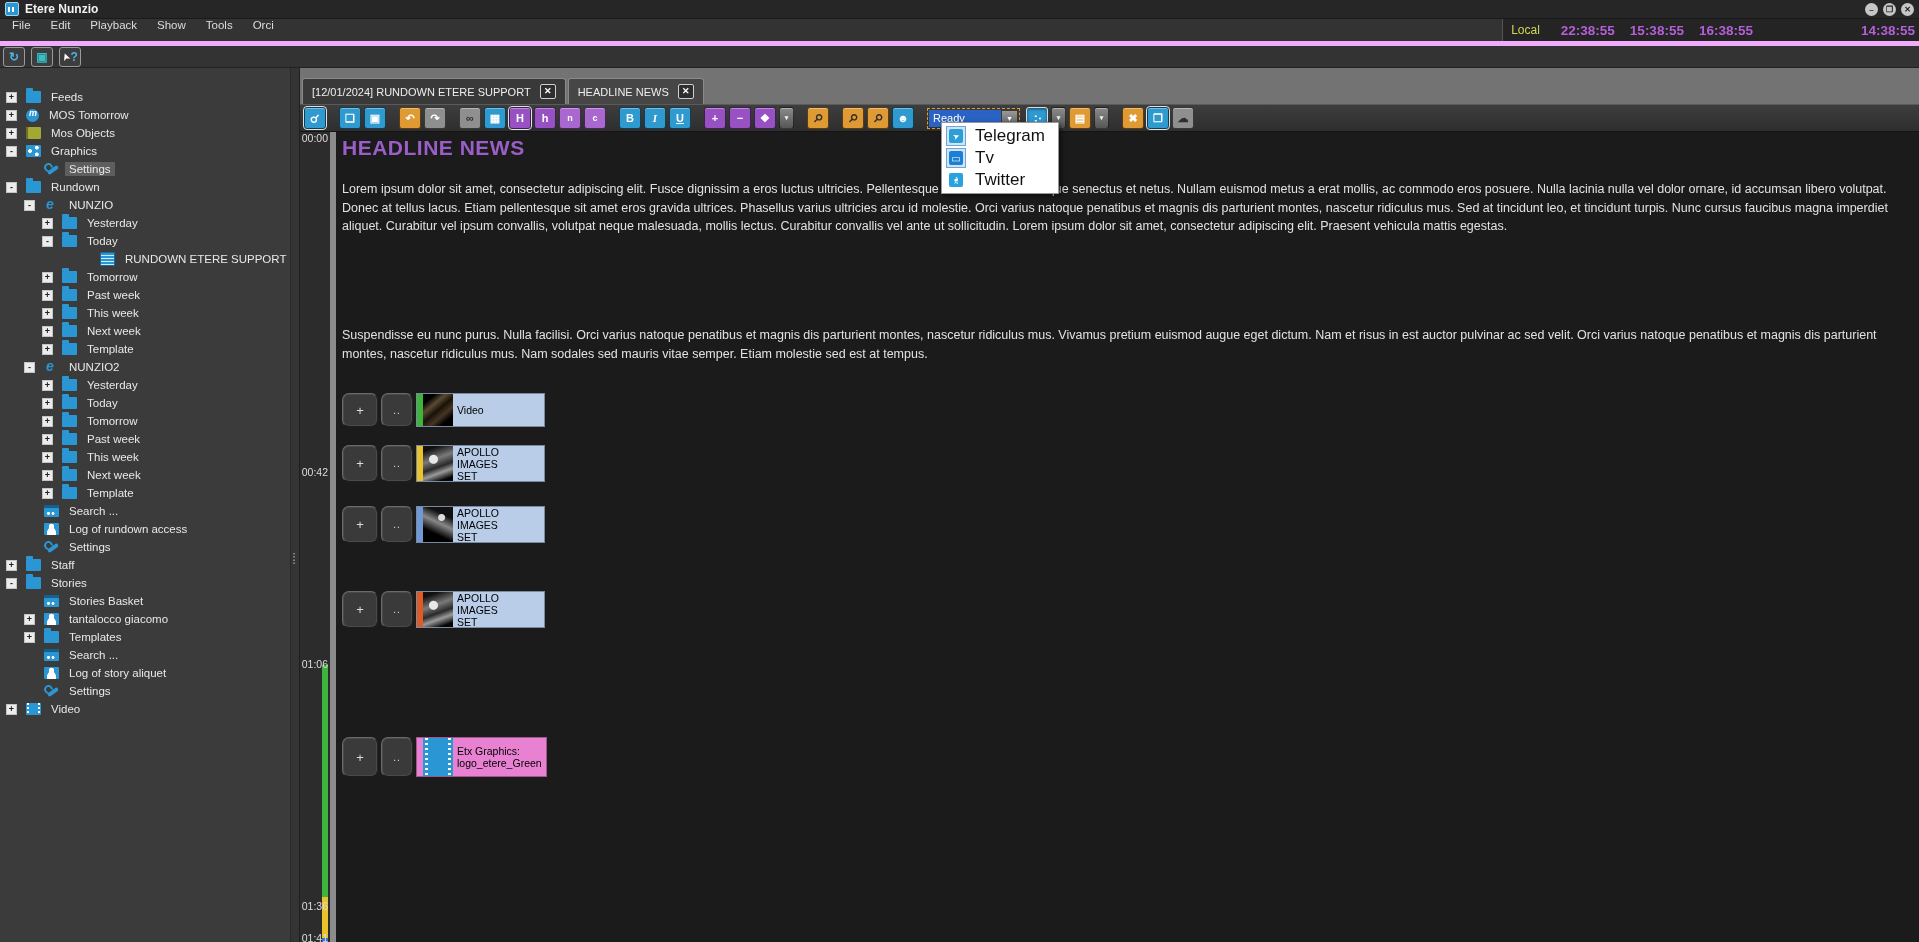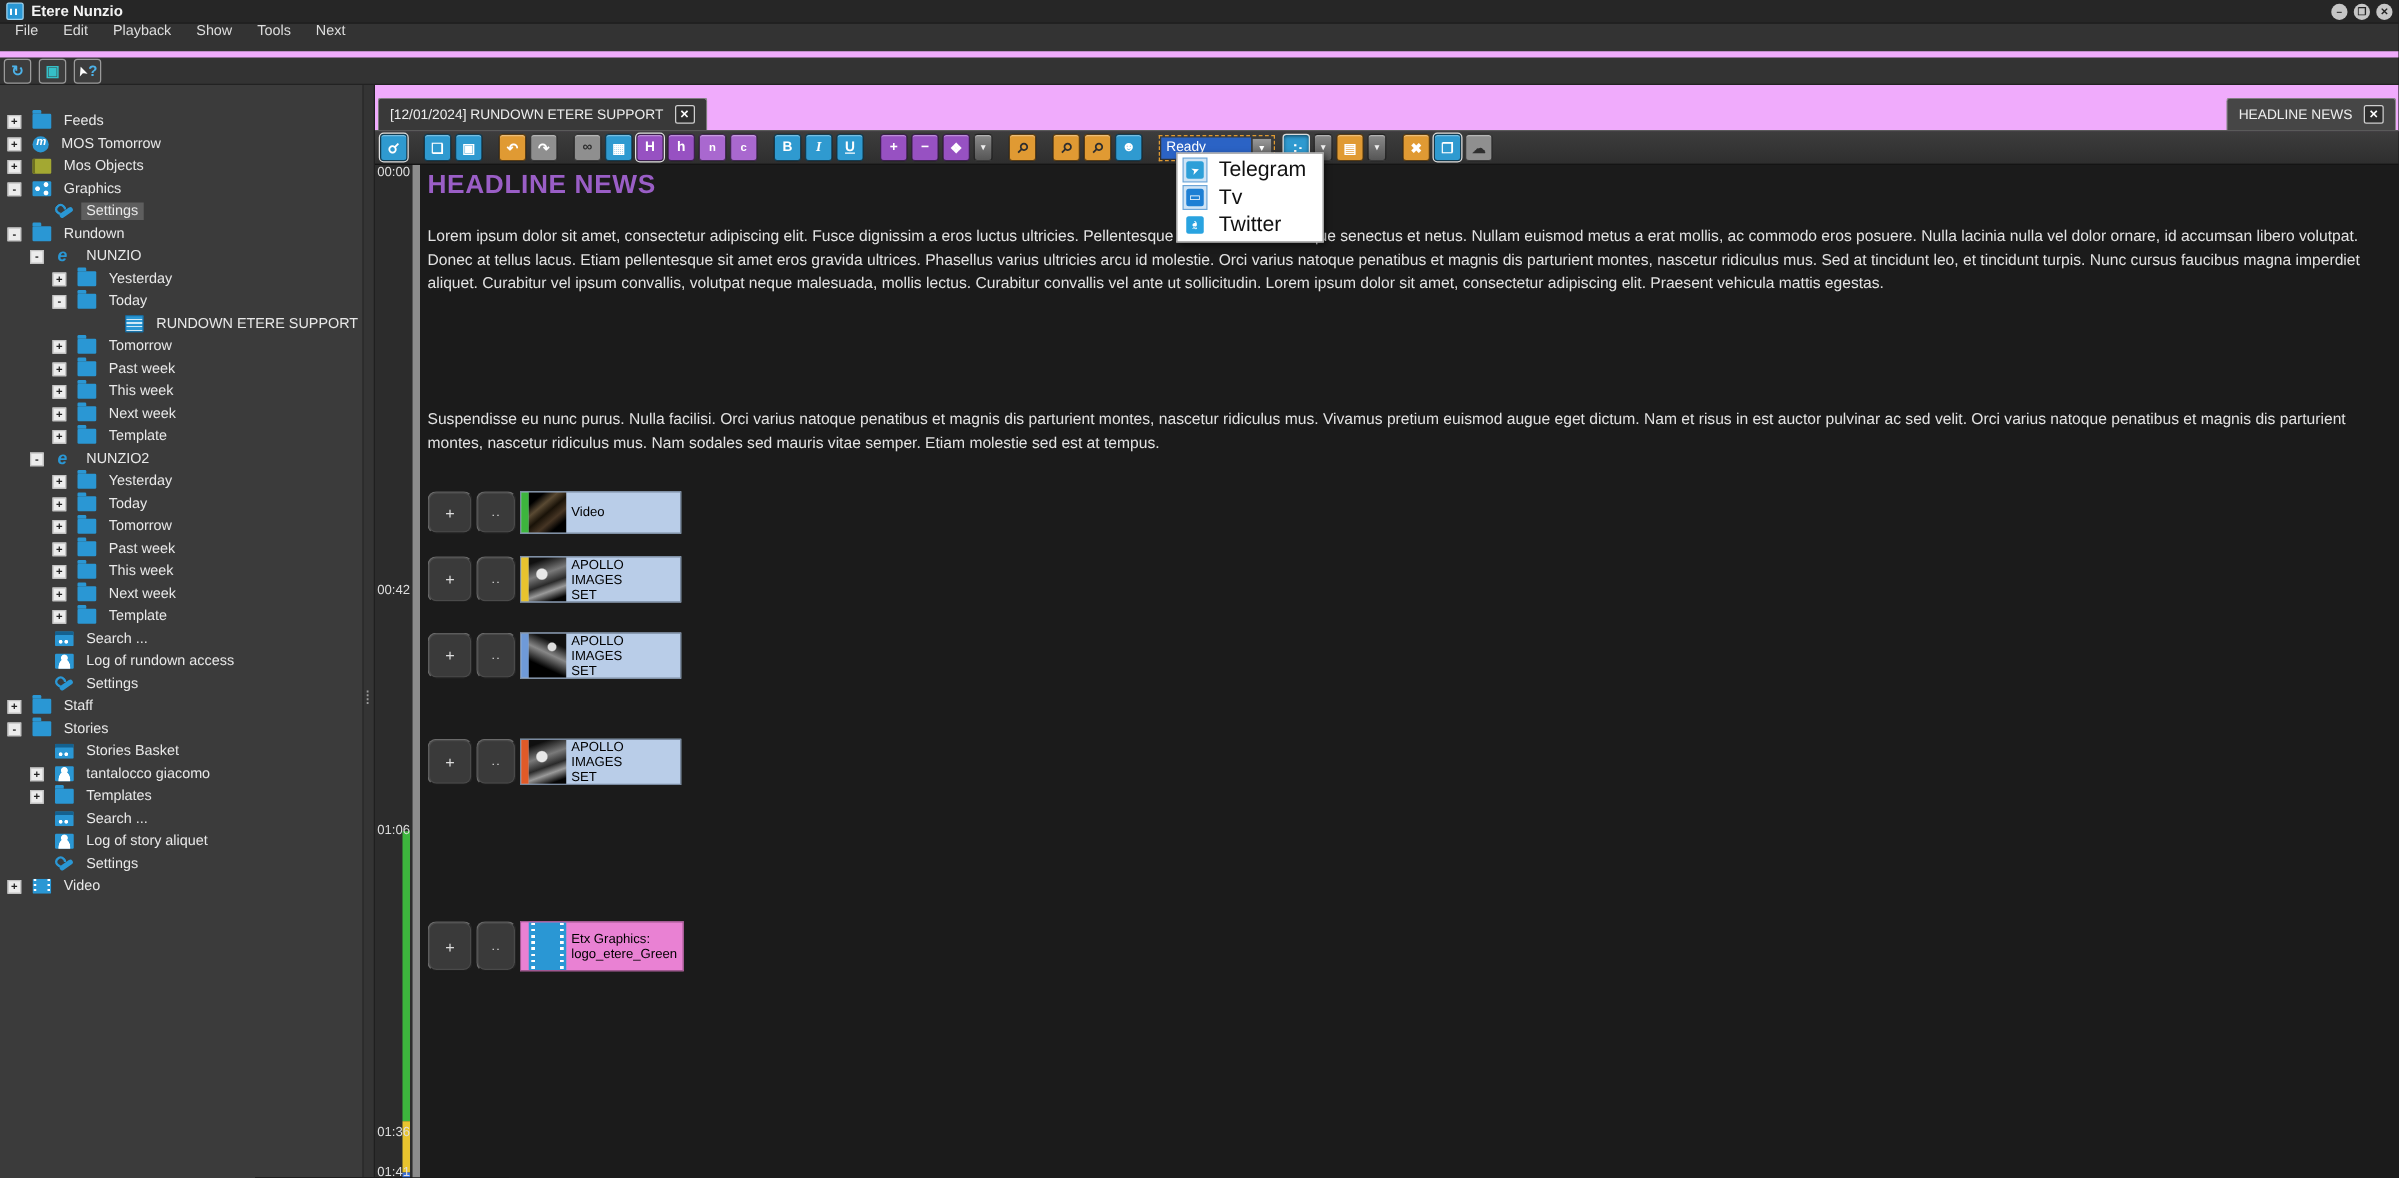--- a/index.html
+++ b/index.html
@@ -65,21 +65,21 @@
   .i-cal{box-shadow:inset 0 3px 0 #14618f;
      background-image:radial-gradient(circle at 30% 70%,#fff 0 1.2px,transparent 1.8px),
                       radial-gradient(circle at 60% 70%,#fff 0 1.2px,transparent 1.8px);}
   .i-film{background-color:#2a97d4;
      background-image:repeating-linear-gradient(to bottom,#fff 0 2px,transparent 2px 4px),
                       repeating-linear-gradient(to bottom,#fff 0 2px,transparent 2px 4px);
      background-size:2px 100%,2px 100%;background-position:1px 0,right 1px top;background-repeat:repeat-y,repeat-y;}
   .lbl{padding:1px 4px;}
   .selected .lbl{background:#5e5e5e;}
   
-  .tabbar{height:36px;background:#f0abfc;display:flex;align-items:flex-end;padding-left:2px;border-bottom:1px solid #5a5a5a;justify-content:space-between;}
+  .tabbar{height:36px;background:#737373;display:flex;align-items:flex-end;padding-left:2px;border-bottom:1px solid #5a5a5a;}
   .tab{height:25px;display:flex;align-items:center;gap:9px;padding:0 9px;background:#393939;border:1px solid #8a8a8a;
        border-bottom:none;border-radius:3px 3px 0 0;color:#eee;font-size:11px;margin-right:2px;white-space:nowrap;}
   .tab.active{background:#464646;}
   .tab-x{width:14px;height:13px;background:#2e2e2e;border:1px solid #cfcfcf;border-radius:2px;color:#fff;font-size:9px;
          line-height:12px;text-align:center;font-weight:bold;}
   
   .ed-toolbar{height:26px;background:linear-gradient(#3d3d3d,#2e2e2e);display:flex;align-items:center;
               padding-left:4px;border-bottom:1px solid #141414;}
   .tbtn{width:20px;height:20px;flex:none;border-radius:3px;margin-right:3px;color:#fff;font-weight:bold;font-size:11px;
         display:flex;align-items:center;justify-content:center;border:1px solid rgba(0,0,0,.6);
@@ -166,22 +166,32 @@
   </div>
 
   <div class="menubar">
     <span style="display:flex">
 
     <span class="menu-item">File</span>
         <span class="menu-item">Edit</span>
         <span class="menu-item">Playback</span>
         <span class="menu-item">Show</span>
         <span class="menu-item">Tools</span>
-        <span class="menu-item">Next</span>
+        <span class="menu-item">Orci</span>
       </span>
+    <span class="clockbar">
+      <span class="clk-label">Local</span>
+      <span style="display:flex">
+
+      <span class="clk">22:38:55</span>
+          <span class="clk">15:38:55</span>
+          <span class="clk">16:38:55</span>
+          <span class="clk">14:38:55</span>
+        </span>
+    </span>
   </div>
 
   <div class="quickbar">
 
   <span class="qbtn qb-a">
         <span class="g">↻</span>
       </span>
       <span class="qbtn qb-b">
         <span class="g">▣</span>
       </span>

